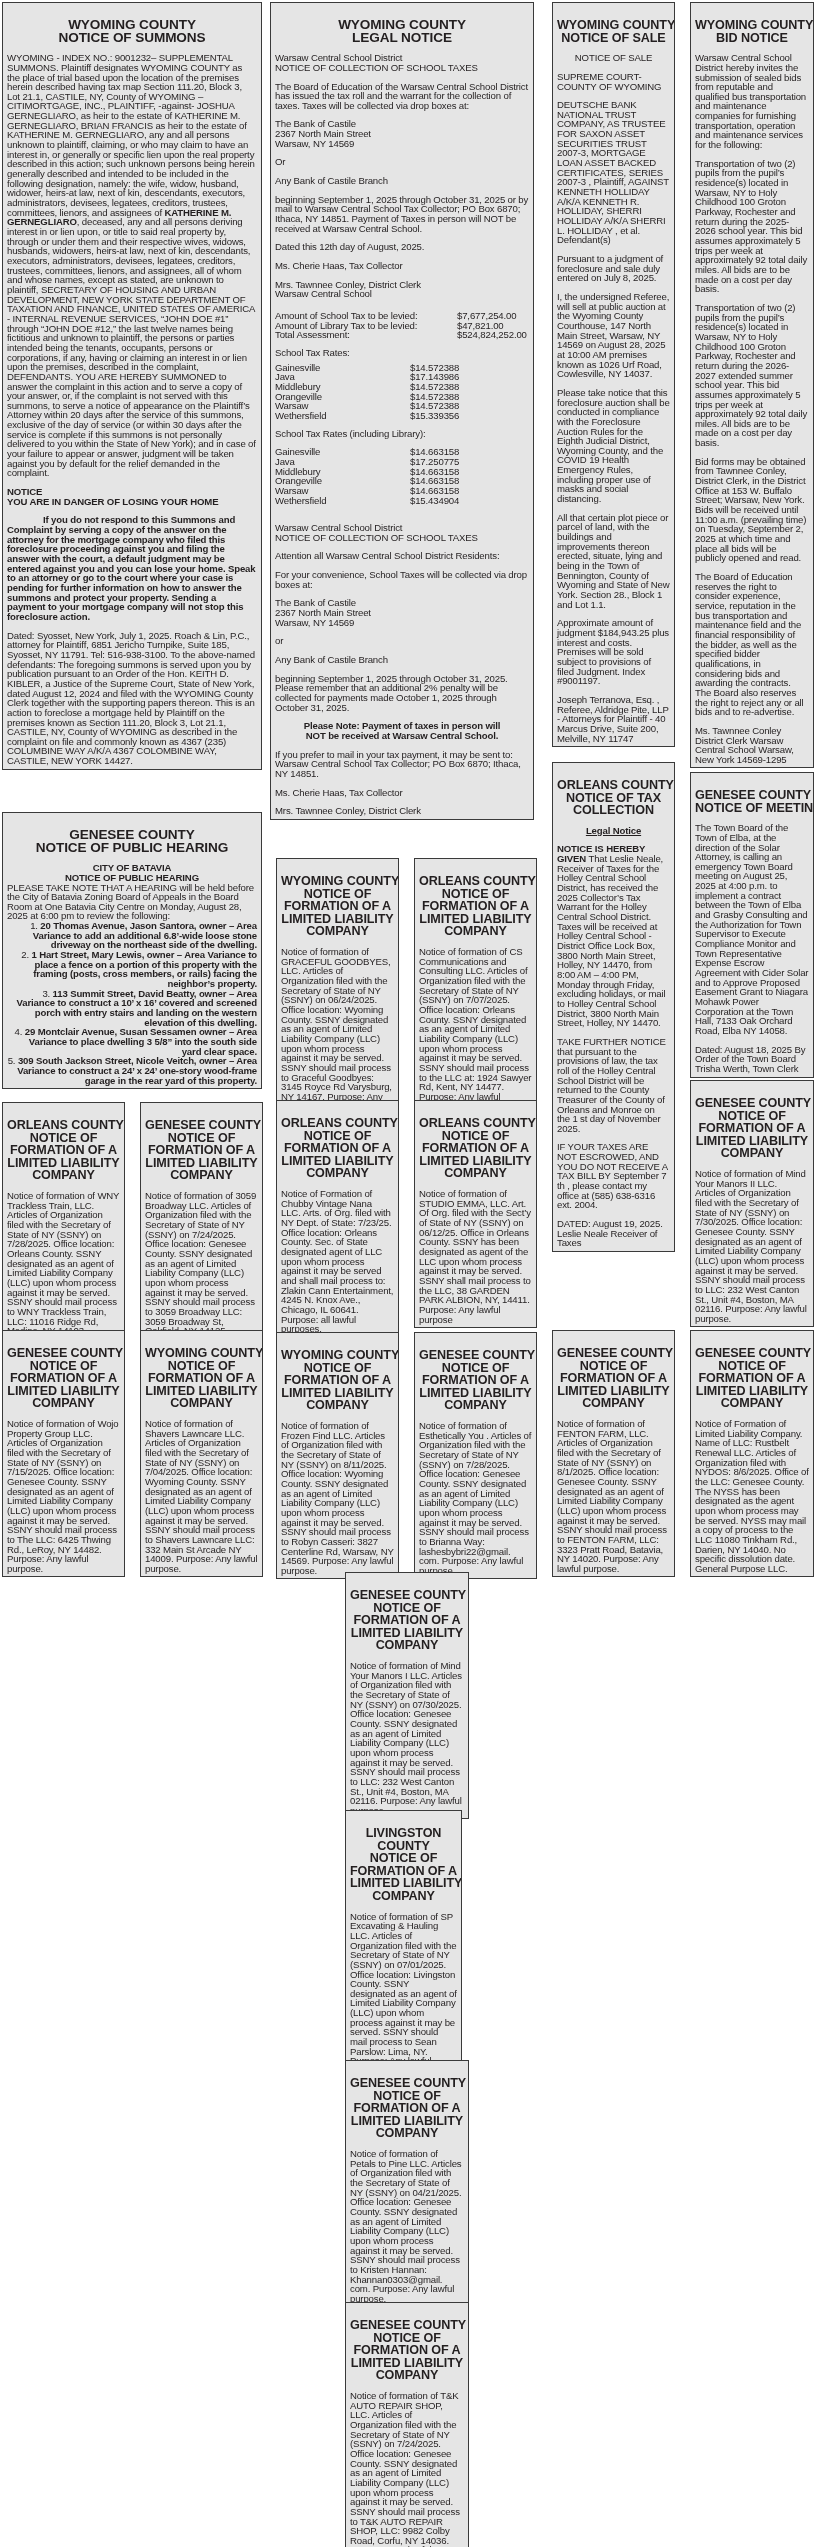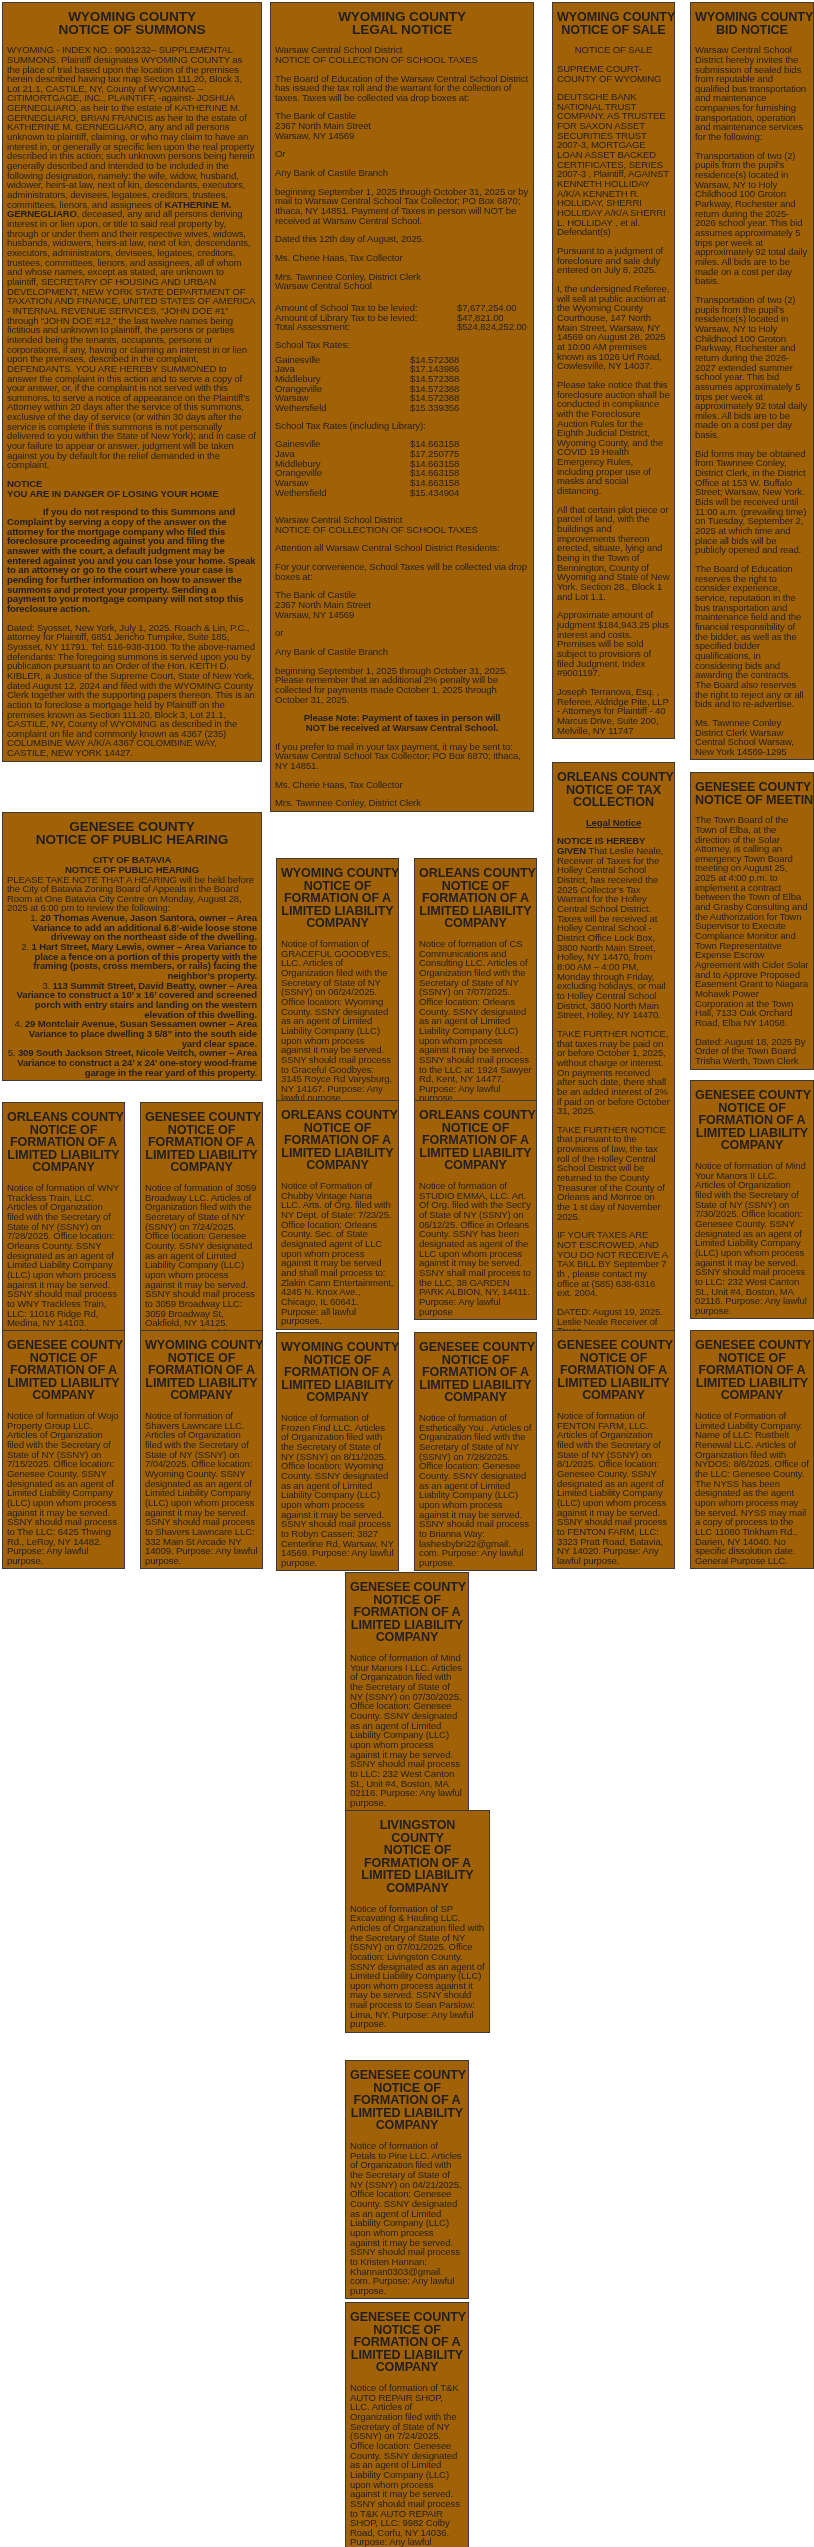--- a/index.html
+++ b/index.html
@@ -1,19 +1,19 @@
 <!DOCTYPE html>
 <html><head>
 <meta charset="utf-8">
 <style>
   html, body { margin:0; padding:0; background:#ffffff; }
   body { width:814px; height:2547px; position:relative; overflow:hidden;
          font-family:"Liberation Sans", sans-serif; color:#231f20; }
   .box { position:absolute; border:1.3px solid #3a3a3a; box-sizing:border-box;
-         padding:8px 4px 3px 4px; background:#a16207; overflow:hidden; }
+         padding:16px 4px 3px 4px; background:#e5e5e5; overflow:hidden; }
   .ttl { font-weight:bold; text-align:center; font-size:13.6px; line-height:12.6px;
          margin:0 0 9px 0; letter-spacing:-0.1px; }
   .ttl div { white-space:nowrap; }
   .bd { font-size:9.6px; line-height:9.65px; letter-spacing:-0.15px; }
   .bd p { margin:8px 0 9px 0; }
   .bd p:last-child { margin-bottom:0; }
   .c { text-align:center; }
   .b { font-weight:bold; }
   .u { text-decoration:underline; }
   .ind { text-indent:36px; }
@@ -141,21 +141,20 @@
 
 <section class="box" style="left:552px;top:762px;width:123px;">
   <div class="ttl" style="font-size:12.6px;">
     <div>ORLEANS COUNTY</div>
     <div>NOTICE OF TAX</div>
     <div>COLLECTION</div>
   </div>
   <div class="bd">
     <p class="b c u">Legal Notice</p>
     <p><span class="b">NOTICE IS HEREBY GIVEN</span><span> That Leslie Neale, Receiver of Taxes for the Holley Central School District, has received the 2025 Collector’s Tax Warrant for the Holley Central School District. Taxes will be received at Holley Central School - District Office Lock Box, 3800 North Main Street, Holley, NY 14470, from 8:00 AM – 4:00 PM, Monday through Friday, excluding holidays, or mail to Holley Central School District, 3800 North Main Street, Holley, NY 14470.</span></p>
-    <p>TAKE FURTHER NOTICE, that taxes may be paid on or before October 1, 2025, without charge or interest. On payments received after such date, there shall be an added interest of 2% if paid on or before October 31, 2025.</p>
     <p>TAKE FURTHER NOTICE that pursuant to the provisions of law, the tax roll of the Holley Central School District will be returned to the County Treasurer of the County of Orleans and Monroe on the 1 st day of November 2025.</p>
     <p>IF YOUR TAXES ARE NOT ESCROWED, AND YOU DO NOT RECEIVE A TAX BILL BY September 7 th , please contact my office at (585) 638-6316 ext. 2004.</p>
     <p>DATED: August 19, 2025. Leslie Neale Receiver of Taxes</p>
   </div>
 </section>
 
 <section class="box" style="left:690px;top:2px;width:124px;">
   <div class="ttl" style="font-size:12.6px;">
     <div>WYOMING COUNTY</div>
     <div>BID NOTICE</div>
@@ -328,21 +327,21 @@
   <div class="ttl" style="font-size:12.6px;">
     <div>GENESEE COUNTY</div>
     <div>NOTICE OF</div>
       <div>FORMATION OF A</div>
       <div>LIMITED LIABILITY</div>
       <div>COMPANY</div>
   </div>
   <div class="bd">Notice of formation of Mind Your Manors I LLC. Articles of Organization filed with the Secretary of State of NY (SSNY) on 07/30/2025. Office location: Genesee County. SSNY designated as an agent of Limited Liability Company (LLC) upon whom process against it may be served. SSNY should mail process to LLC: 232 West Canton St., Unit #4, Boston, MA 02116. Purpose: Any lawful purpose.</div>
 </section>
 
-<section class="box llc" style="left:345px;top:1810px;width:145px;">
+<section class="box llc" style="left:345px;top:1810px;width:117px;">
   <div class="ttl" style="font-size:12.6px;">
     <div>LIVINGSTON</div>
     <div>COUNTY</div>
     <div>NOTICE OF</div>
       <div>FORMATION OF A</div>
       <div>LIMITED LIABILITY</div>
       <div>COMPANY</div>
   </div>
   <div class="bd">Notice of formation of SP Excavating &amp; Hauling LLC. Articles of Organization filed with the Secretary of State of NY (SSNY) on 07/01/2025. Office location: Livingston County. SSNY designated as an agent of Limited Liability Company (LLC) upon whom process against it may be served. SSNY should mail process to Sean Parslow: Lima, NY. Purpose: Any lawful purpose.</div>
 </section>

